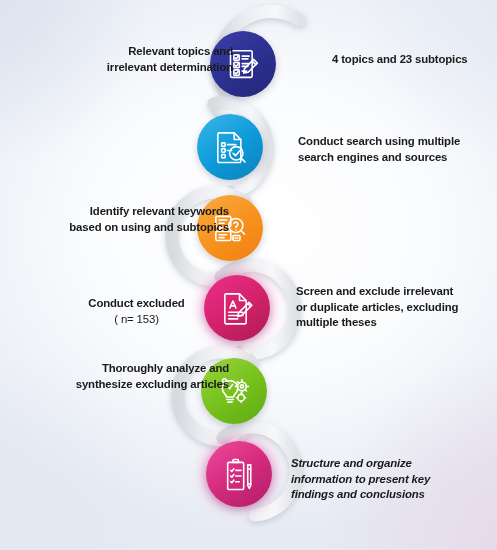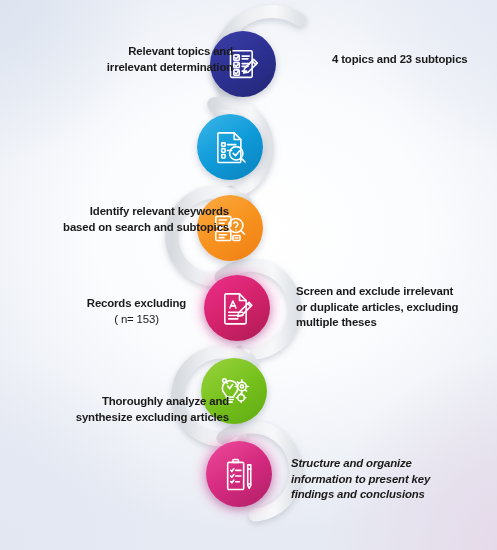--- a/index.html
+++ b/index.html
@@ -171,24 +171,28 @@
         <rect x="14" y="33" width="4.2" height="4.2" rx="0.8"></rect>
         <line x1="21" y1="21.1" x2="31" y2="21.1"></line>
         <line x1="21" y1="28.1" x2="26" y2="28.1"></line>
         <circle cx="31.5" cy="31.5" r="8"></circle>
         <polyline points="27.8,31.6 30.6,34.4 35.4,28.7"></polyline>
         <line x1="37.4" y1="37.4" x2="42" y2="42"></line>
       </svg>
     </span>
   </div>
 
+  <div class="label right" style="left:298px; top:134px; width:190px;">
+    <div>Conduct search using multiple</div>
+    <div>search engines and sources</div>
+  </div>
 
   <div class="label left" style="right:292px; top:204px; width:190px;">
     <div>Identify relevant keywords</div>
-    <div>based on search and subtopics</div>
+    <div>based on using and subtopics</div>
   </div>
 
   <div class="node" style="left:197px; top:195px; background:linear-gradient(145deg,#fbab42 0%, #f7921e 52%, #ef7f13 100%);">
     <span class="glyph">
       <svg viewBox="0 0 48 48" fill="none" stroke="#ffffff" stroke-width="1.9" stroke-linecap="round" stroke-linejoin="round">
         <rect x="7" y="10" width="18" height="12.5" rx="1.6"></rect>
         <polyline points="12,22.5 11,26 15.5,22.5"></polyline>
         <line x1="11" y1="14.3" x2="20" y2="14.3"></line>
         <line x1="11" y1="18.3" x2="17" y2="18.3"></line>
         <rect x="7" y="28" width="18" height="11" rx="1.6"></rect>
@@ -200,21 +204,21 @@
         <line x1="37.2" y1="27.2" x2="41.5" y2="31.5"></line>
         <rect x="27.5" y="33" width="8.5" height="6" rx="1.2"></rect>
         <line x1="30" y1="36" x2="33.5" y2="36"></line>
       </svg>
     </span>
   </div>
 
   <div class="glow" style="left:197px; top:268px; background:radial-gradient(circle, #f0339a 0%, rgba(240,51,154,0.55) 45%, rgba(240,51,154,0) 75%);"></div>
 
   <div class="label left" style="right:292px; top:296px; width:185px; text-align:center;">
-    <div>Records excluding</div>
+    <div>Conduct excluded</div>
     <div style="font-weight:normal;">( n= 153)</div>
   </div>
 
   <div class="node" style="left:204px; top:275px; background:linear-gradient(145deg,#ee2f8b 0%, #d4226c 50%, #ad1b53 100%);">
     <span class="glyph">
       <svg viewBox="0 0 48 48" fill="none" stroke="#ffffff" stroke-width="1.9" stroke-linecap="round" stroke-linejoin="round">
         <path d="M11 7 h16 l8 8 v26.4 a1.6 1.6 0 0 1 -1.6 1.6 H11 a1.6 1.6 0 0 1 -1.6 -1.6 V8.6 A1.6 1.6 0 0 1 11 7 z"></path>
         <polyline points="27,7 27,15 35,15"></polyline>
         <path d="M15.5 24 l3.6 -8.4 3.6 8.4"></path>
         <line x1="16.7" y1="21.4" x2="21.6" y2="21.4"></line>
@@ -226,21 +230,21 @@
       </svg>
     </span>
   </div>
 
   <div class="label right" style="left:296px; top:284px; width:192px;">
     <div>Screen and exclude irrelevant</div>
     <div>or duplicate articles, excluding</div>
     <div>multiple theses</div>
   </div>
 
-  <div class="label left" style="right:292px; top:394px; width:190px;">
+  <div class="label left" style="right:292px; top:361px; width:190px;">
     <div>Thoroughly analyze and</div>
     <div>synthesize excluding articles</div>
   </div>
 
   <div class="node" style="left:201px; top:358px; background:linear-gradient(145deg,#9ad43f 0%, #76c11c 52%, #5faa13 100%);">
     <span class="glyph">
       <svg viewBox="0 0 48 48" fill="none" stroke="#ffffff" stroke-width="1.9" stroke-linecap="round" stroke-linejoin="round">
         <path d="M13 27.5 a9.2 9.2 0 1 1 12.4 0 c-1.3 1.2 -1.8 2.2 -1.9 3.6 h-8.6 c-0.1 -1.4 -0.6 -2.4 -1.9 -3.6 z"></path>
         <line x1="15.2" y1="34.2" x2="23.3" y2="34.2"></line>
         <line x1="16.6" y1="37.3" x2="21.9" y2="37.3"></line>

